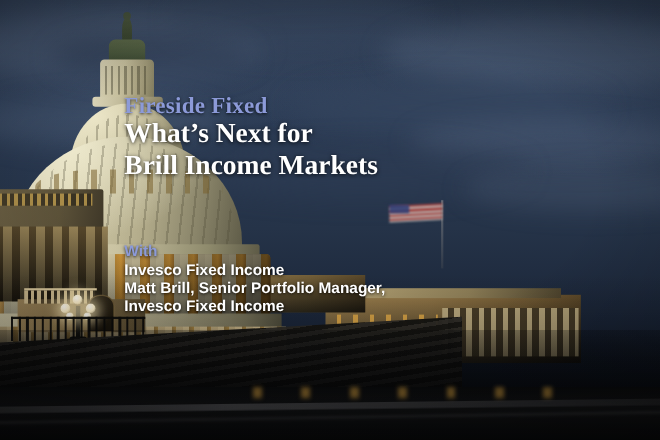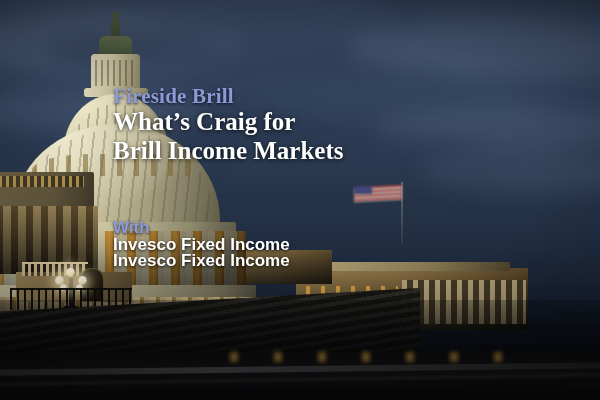--- a/index.html
+++ b/index.html
@@ -442,21 +442,21 @@
     line-height: 29px;
     color: #ffffff;
     text-shadow: 0 1px 4px rgba(0,0,0,.80);
     white-space: nowrap;
   }
   .speakers {
     position:absolute;
     left:113px; top:220px;
     font-family: "Liberation Sans", sans-serif;
     font-weight: bold;
-    font-size: 17px;
+    font-size: 14px;
     line-height: 16.6px;
     color: #ffffff;
     text-shadow: 0 1px 3px rgba(0,0,0,.85);
     white-space: nowrap;
   }
   .speakers .accent { color: #8c9ad8; }
 </style>
 </head>
 <body>
 
@@ -523,27 +523,28 @@
   <div class="stairs-dark"></div>
   <div class="plaza"></div>
   <div class="streetlights"></div>
   <div class="curb"></div>
   <div class="curb2"></div>
 
   <div class="vignette"></div>
 
   <div class="overlay">
 
-    <div class="eyebrow">Fireside Brill</div>
+    <div class="eyebrow">Fireside Fixed</div>
 
     <div class="title">
-      <div>What’s Craig for</div>
+      <div>What’s Next for</div>
       <div>Brill Income Markets</div>
     </div>
 
     <div class="speakers">
       <div class="accent">With</div>
       <div>Invesco Fixed Income</div>
+      <div>Matt Brill, Senior Portfolio Manager,</div>
       <div>Invesco Fixed Income</div>
     </div>
 
   </div>
 </div>
 
 </body></html>

